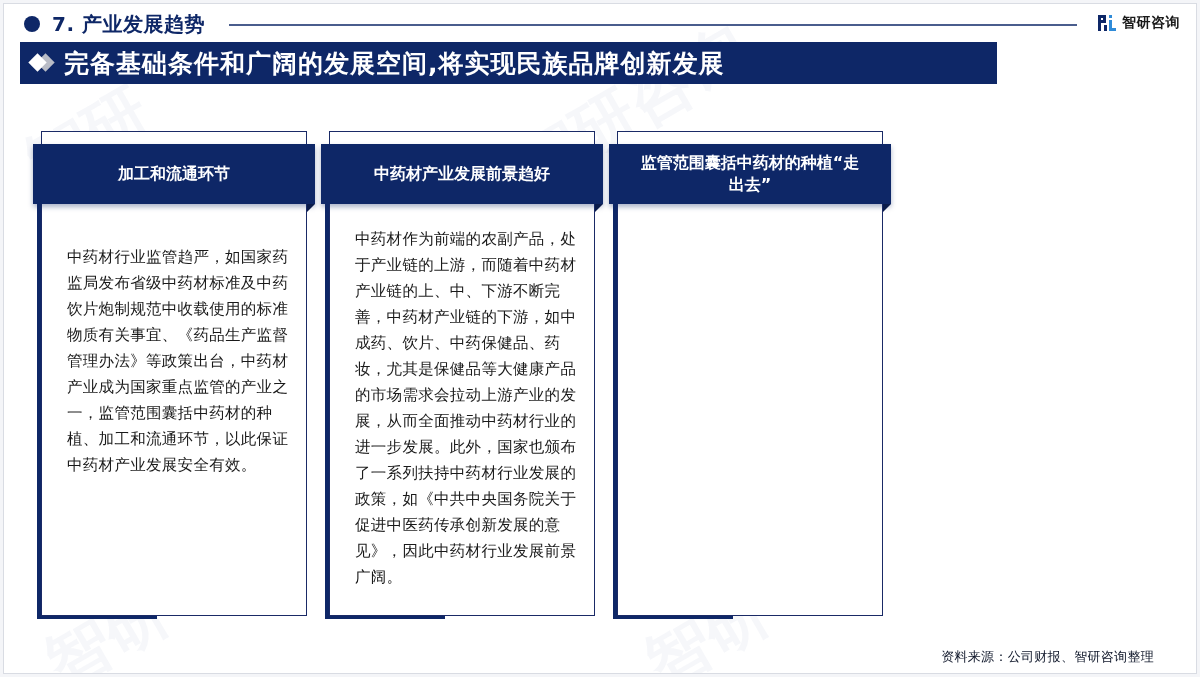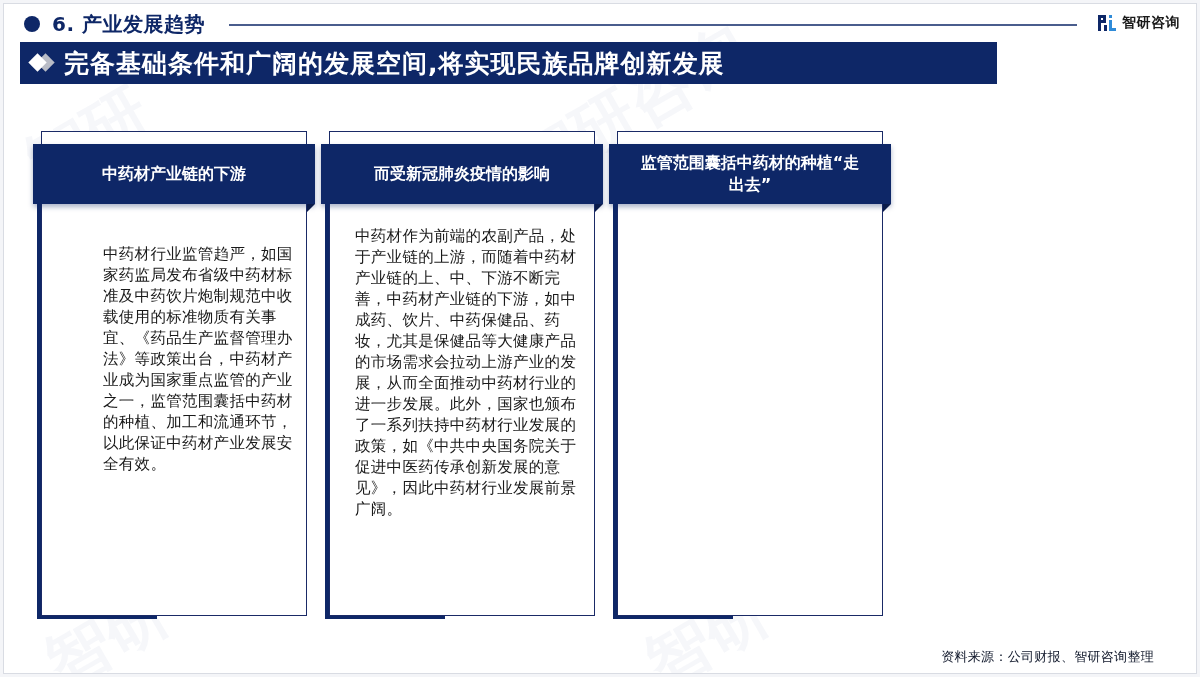--- a/index.html
+++ b/index.html
@@ -52,41 +52,41 @@
       position: absolute; left: -8px; top: 13px; width: 282px; height: 60px;
       background: #0e2767; color: #ffffff; display: flex; align-items: center; justify-content: center;
       text-align: center; font-size: 16px; font-weight: bold; line-height: 22px; padding: 0 24px;
       box-shadow: 0 3px 5px rgba(14,39,103,0.35);
     }
     .card-fold {
       position: absolute; right: -8px; top: 73px; width: 0; height: 0;
       border-top: 8px solid #0a1b4a; border-right: 8px solid transparent;
     }
     .card-body {
-      position: absolute; left: 26px; right: 14px; font-size: 15.5px; line-height: 21px; color: #1a1a1a;
+      position: absolute; left: 26px; right: 14px; font-size: 15.5px; line-height: 26px; color: #1a1a1a;
       letter-spacing: 0.3px;
     }
 
     .footer-source {
       position: absolute; right: 42px; top: 644px; font-size: 13px; color: #0f172a; letter-spacing: 0.3px;
     }
   </style>
 </head>
 <body>
 
 <div class="page">
 
   <div class="wm" style="left:20px; top:90px;">智研</div>
   <div class="wm" style="left:500px; top:60px;">智研咨询</div>
   <div class="wm" style="left:40px; top:590px;">智研</div>
   <div class="wm" style="left:640px; top:590px;">智研</div>
 
   <div class="section-head">
     <span class="section-dot"></span>
-    <span class="section-title">6. 产业发展趋势</span>
+    <span class="section-title">7. 产业发展趋势</span>
   </div>
   <div class="section-line"></div>
 
   <div class="logo">
     <svg class="logo-mark" viewBox="0 0 20 20">
       <path d="M1 2 H9 V10 H4 V18 H1 Z M4 5 V7 H6 V5 Z" fill="#0e2767"></path>
       <path d="M12 2 H15 V5 H12 Z" fill="#2f8bd8"></path>
       <path d="M12 7 H15 V15 H19 V18 H12 Z" fill="#2f8bd8"></path>
       <path d="M7 12 H10 V18 H7 Z" fill="#0e2767"></path>
     </svg>
@@ -97,29 +97,29 @@
     <div class="banner-icon">
       <span class="d2"></span>
         <span class="d1"></span>
     </div>
     <span class="banner-title">完备基础条件和广阔的发展空间,将实现民族品牌创新发展</span>
   </div>
 
   <div class="card" style="left:37px;">
     <div class="card-accent"></div>
     <div class="card-box"></div>
-    <div class="card-header">中药材产业链的下游</div>
+    <div class="card-header">加工和流通环节</div>
     <div class="card-fold"></div>
-    <div class="card-body" style="top:113px;margin-left:36px;">中药材行业监管趋严，如国家药监局发布省级中药材标准及中药饮片炮制规范中收载使用的标准物质有关事宜、《药品生产监督管理办法》等政策出台，中药材产业成为国家重点监管的产业之一，监管范围囊括中药材的种植、加工和流通环节，以此保证中药材产业发展安全有效。</div>
+    <div class="card-body" style="top:113px;">中药材行业监管趋严，如国家药监局发布省级中药材标准及中药饮片炮制规范中收载使用的标准物质有关事宜、《药品生产监督管理办法》等政策出台，中药材产业成为国家重点监管的产业之一，监管范围囊括中药材的种植、加工和流通环节，以此保证中药材产业发展安全有效。</div>
   </div>
 
   <div class="card" style="left:325px;">
     <div class="card-accent"></div>
     <div class="card-box"></div>
-    <div class="card-header">而受新冠肺炎疫情的影响</div>
+    <div class="card-header">中药材产业发展前景趋好</div>
     <div class="card-fold"></div>
     <div class="card-body" style="top:95px;">中药材作为前端的农副产品，处于产业链的上游，而随着中药材产业链的上、中、下游不断完善，中药材产业链的下游，如中成药、饮片、中药保健品、药妆，尤其是保健品等大健康产品的市场需求会拉动上游产业的发展，从而全面推动中药材行业的进一步发展。此外，国家也颁布了一系列扶持中药材行业发展的政策，如《中共中央国务院关于促进中医药传承创新发展的意见》，因此中药材行业发展前景广阔。</div>
   </div>
 
   <div class="card" style="left:613px;">
     <div class="card-accent"></div>
     <div class="card-box"></div>
     <div class="card-header">监管范围囊括中药材的种植“走出去”</div>
     <div class="card-fold"></div>
   </div>

